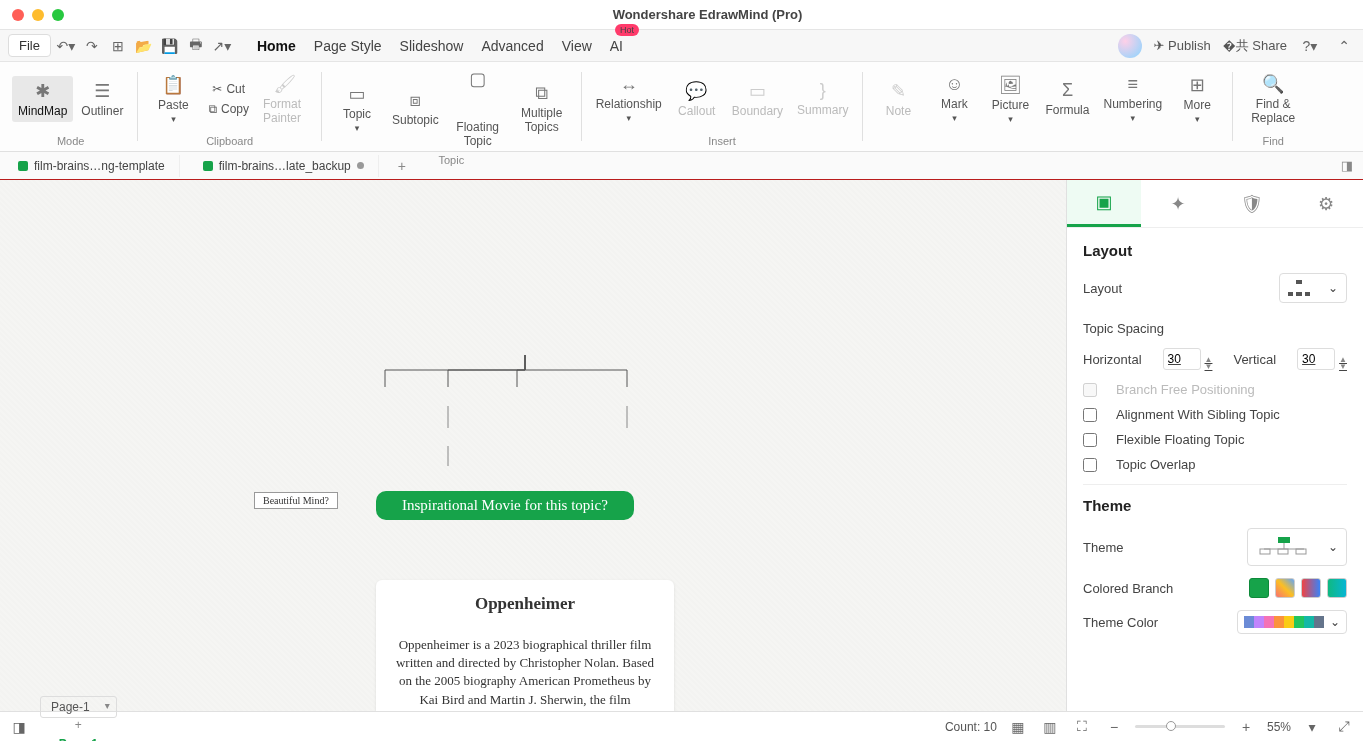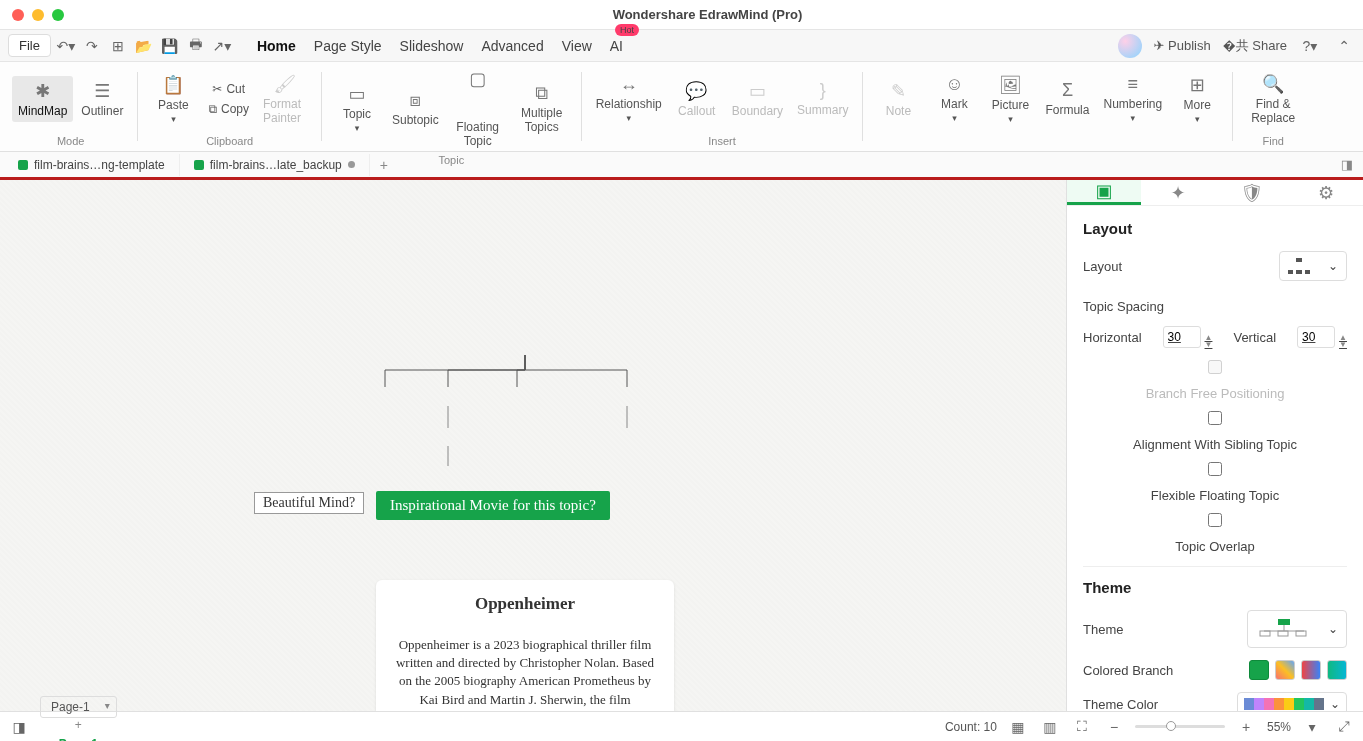--- a/index.html
+++ b/index.html
@@ -25,57 +25,57 @@
 .rgroup { display:flex; flex-direction:column; align-items:center; padding:0 6px; }
 .rgroup .items { display:flex; gap:2px; flex:1; align-items:center; }
 .rgroup .label { font-size:11px; color:#888; margin-top:2px; margin-bottom:2px; }
 .rbtn { display:flex; flex-direction:column; align-items:center; justify-content:center; padding:4px 6px; min-width:54px; font-size:12px; color:#555; gap:2px; border-radius:3px; }
 .rbtn.sel { background:#e8e8e8; color:#111; }
 .rbtn.small { min-width:auto; flex-direction:row; gap:4px; padding:2px 6px; font-size:12px; }
 .rbtn .ic { font-size:18px; color:#777; }
 .rbtn.dim { color:#bbb; } .rbtn.dim .ic{color:#ccc;}
 .vdiv { width:1px; background:#e0e0e0; margin:8px 2px; }
 
-.doctabs { height:28px; display:flex; align-items:center; border-bottom:3px solid #b91c1c; background:#fafafa; padding-left:4px; gap:0; }
+.doctabs { height:28px; display:flex; align-items:center; border-bottom:1px solid #b91c1c; background:#fafafa; padding-left:4px; gap:9px; }
 .doctab { display:flex; align-items:center; gap:6px; padding:4px 14px; font-size:12px; color:#444; border-right:1px solid #eee; }
 .doctab .dot{width:10px;height:10px;background:#16a34a;border-radius:2px;}
 .doctab .mod{width:7px;height:7px;background:#999;border-radius:50%;}
 .addtab{padding:4px 10px;color:#888;font-size:14px;}
 .panel-toggle{margin-left:auto;padding:4px 10px;color:#888;}
 
 .workarea { display:flex; height: calc(741px - 30px - 32px - 90px - 28px - 30px); }
 .canvas { flex:1; position:relative; background: repeating-linear-gradient(45deg,#f5f5f3 0 2px,#f3f3f1 2px 4px); overflow:hidden; }
 
 .side { width:297px; border-left:1px solid #e0e0e0; background:#fff; display:flex; flex-direction:column; overflow:auto; }
 .side-tabs{ height:48px; display:flex; align-items:center; border-bottom:1px solid #eee; }
 .side-tabs .st{flex:1;display:flex;align-items:center;justify-content:center;height:100%;color:#888;font-size:18px;}
 .side-tabs .st.active{color:#16a34a;border-bottom:3px solid #16a34a;background:#eefbf3;}
 .side-body{padding:14px 16px;}
 .side-body h3{font-size:15px;font-weight:700;margin-bottom:14px;color:#222;}
 .row{display:flex;align-items:center;justify-content:space-between;margin:12px 0;font-size:13px;color:#444;}
 .ddown{border:1px solid #ddd;border-radius:4px;padding:6px 8px;display:flex;align-items:center;gap:18px;font-size:12px;}
 .numf{display:flex;align-items:flex-end;gap:4px;text-decoration:underline;}
 .numf input{width:38px;border:1px solid #ddd;border-radius:3px;padding:3px 4px;font-size:12px;}
 .stepper{display:flex;flex-direction:column;font-size:8px;color:#888;line-height:7px;}
-.chk{display:flex;align-items:center;gap:12px;margin:10px 0;font-size:13px;color:#444;flex-direction:column;}
+.chk{display:flex;align-items:center;gap:19px;margin:10px 0;font-size:13px;color:#444;}
 .chk input{width:14px;height:14px;}
 .hr{height:1px;background:#eee;margin:12px 0;}
 
 .statusbar{height:30px;border-top:1px solid #e0e0e0;display:flex;align-items:center;padding:0 8px;font-size:12px;color:#555;background:#fff;gap:10px;}
 .pages{display:flex;align-items:center;gap:0;flex-direction:column;}
 .page-dd{border:1px solid #ddd;padding:3px 26px 3px 10px;border-radius:3px;position:relative;}
 .page-dd:after{content:"▾";position:absolute;right:6px;color:#888;font-size:10px;}
 .page-tab{padding:5px 16px;color:#16a34a;font-weight:600;border-bottom:2px solid #16a34a;}
 .status-right{margin-left:auto;display:flex;align-items:center;gap:10px;}
 .slider{width:90px;height:3px;background:#ddd;position:relative;border-radius:2px;}
 .slider .knob{position:absolute;width:10px;height:10px;background:#fff;border:1px solid #999;border-radius:50%;top:-4px;left:35%;}
 
 
-.float-beaut{position:absolute;left:254px;top:312px;border:1px solid #999;background:#fff;padding:2px 8px;font-family:"Comic Sans MS",cursive;font-size:14px;text-align:center;}
-.float-insp{position:absolute;left:376px;top:311px;background:#16a34a;color:#fff;padding:6px 14px;font-family:"Comic Sans MS",cursive;font-size:15px;border-radius:2px;}
+.float-beaut{position:absolute;left:254px;top:312px;border:1px solid #999;background:#fff;padding:2px 8px;font-family:"Comic Sans MS",cursive;font-size:10px;text-align:center;}
+.float-insp{position:absolute;left:376px;top:311px;background:#16a34a;color:#fff;padding:6px 26px;font-family:"Comic Sans MS",cursive;font-size:15px;border-radius:10px;}
 .maincard{position:absolute;left:376px;top:400px;width:298px;background:#fff;border-radius:6px;padding:14px 18px;box-shadow:0 1px 3px rgba(0,0,0,.1);}
 .maincard h4{text-align:center;font-family:"Comic Sans MS",cursive;font-size:17px;margin-bottom:22px;}
 .maincard p{text-align:center;font-family:"Comic Sans MS",cursive;font-size:13px;line-height:1.4;}
 svg.lines{position:absolute;left:0;top:0;pointer-events:none;}
 
 .layout-ic{display:inline-block;width:22px;height:16px;position:relative;}
 .layout-ic:before{content:"";position:absolute;top:0;left:8px;width:6px;height:4px;background:#555;}
 .layout-ic:after{content:"";position:absolute;bottom:0;left:0;width:22px;height:4px;background:linear-gradient(90deg,#555 0 5px,transparent 5px 8px,#555 8px 14px,transparent 14px 17px,#555 17px 22px);}
 .cbranch{display:flex;gap:6px;}
 .cbranch .cb{width:20px;height:20px;border:1px solid #ccc;border-radius:3px;}

